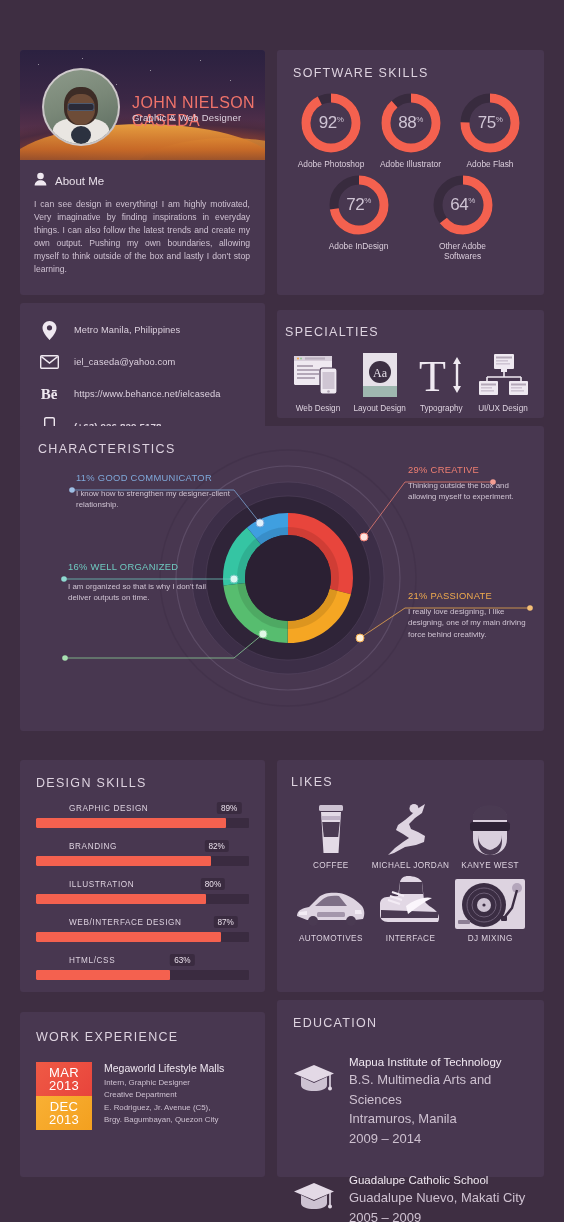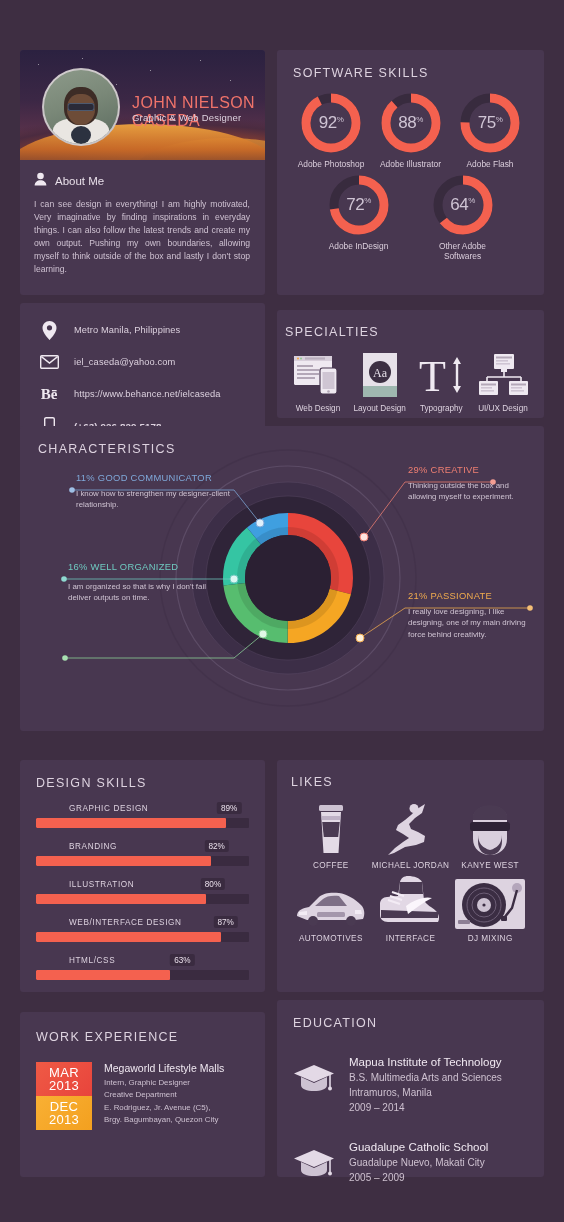--- a/index.html
+++ b/index.html
@@ -142,21 +142,21 @@
   .date-half.top { background: linear-gradient(135deg,#ef5a45,#e8443c); }
   .date-half.bottom { background: linear-gradient(135deg,#f9b034,#f3a01f); }
   .work-info .w-title { font-size: 10.5px; color: #f0e8f1; margin-bottom: 3px; }
   .work-info .w-line { font-size: 7.9px; color: #cdc0d0; line-height: 1.55; }
 
   
   #edu-card { left: 277px; top: 1000px; width: 267px; height: 177px; padding: 16px 16px; }
   .edu-row { display: flex; gap: 12px; margin-top: 26px; }
   .edu-ico { flex: 0 0 44px; padding-top: 8px; }
   .edu-info .e-title { font-size: 11.5px; color: #f1e9f2; margin-bottom: 2px; }
-  .edu-info .e-line { font-size: 10px; color: #cec1d0; line-height: 1.5; }
+  .edu-info .e-line { font-size: 13px; color: #cec1d0; line-height: 1.5; }
 </style>
 </head>
 <body>
 
 <div class="page">
 
   <div class="card" id="profile-card">
     <div class="banner">
       <div class="star" style="left:18px;top:14px"></div>
       <div class="star" style="left:62px;top:8px"></div>

